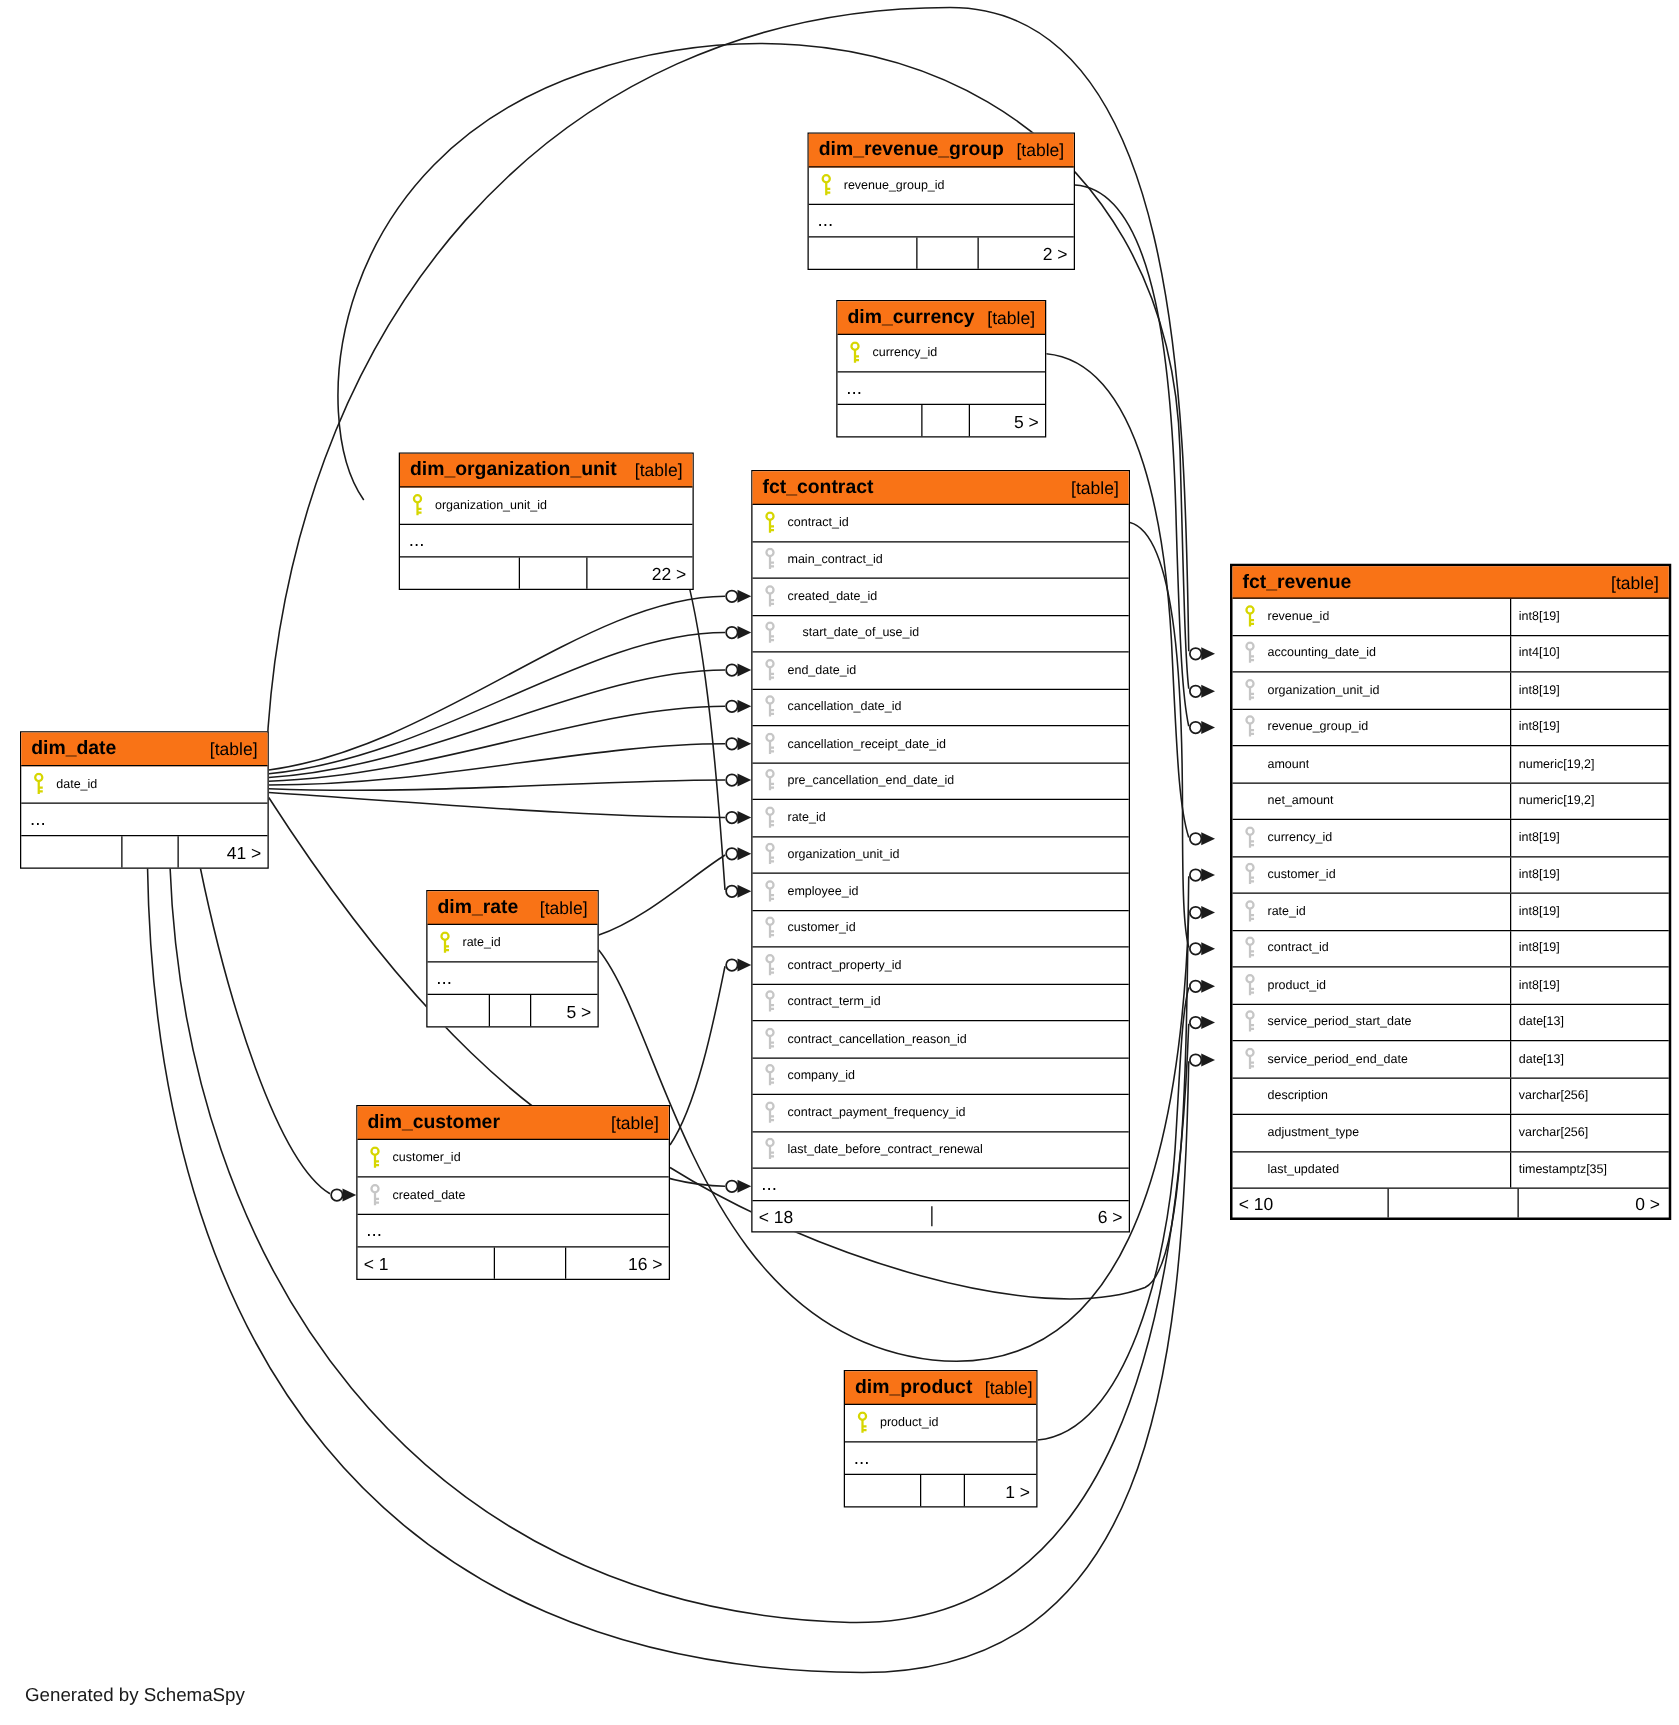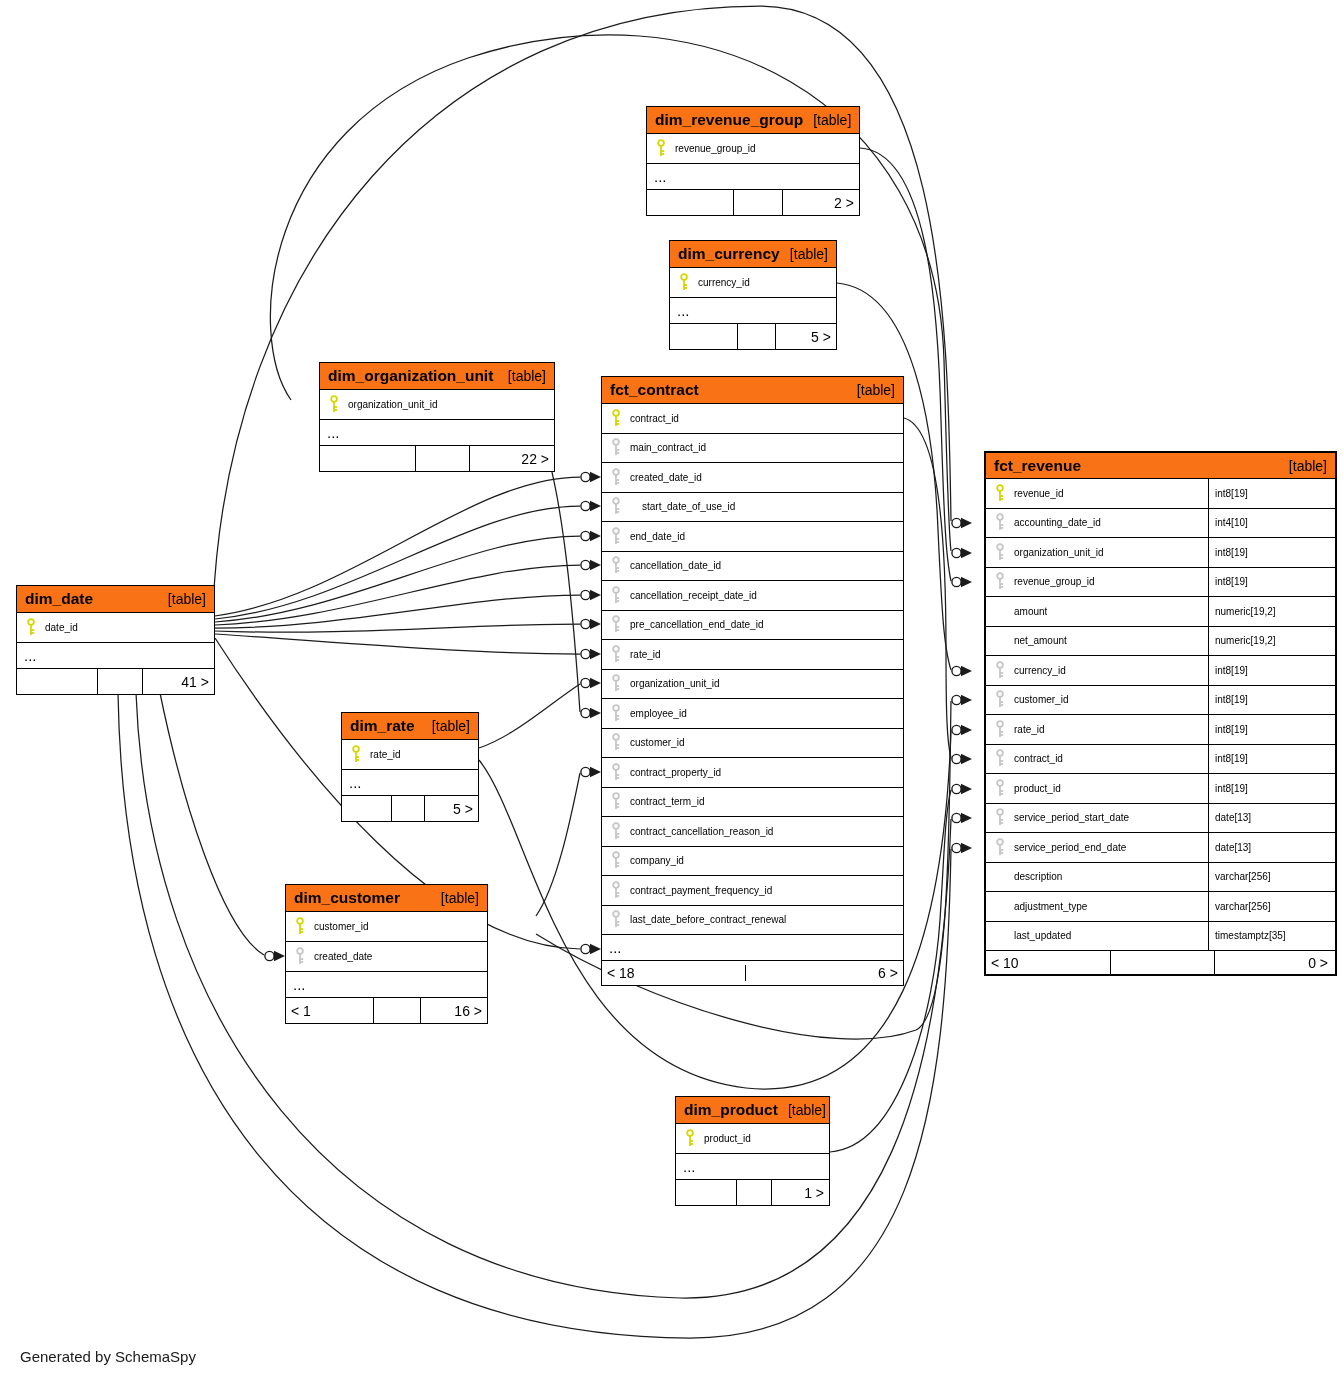--- a/index.html
+++ b/index.html
@@ -231,21 +231,21 @@
     <span class="nm">rate_id</span>
   </div>
   <div class="ell" style="height:26px;">...</div>
   <div class="ftr" style="height:25px;">
     <div class="c" style="width:37%;"></div>
     <div class="c" style="width:24%;"></div>
     <div class="c" style="width:39%;">5 &gt;</div>
   </div>
 </div>
 
-<div class="tbl" style="left:285px;top:884px;width:203px;">
+<div class="tbl" style="left:285px;top:884px;width:251px;">
   <div class="hdr" style="height:27px;">
     <span class="tname">dim_customer</span>
     <span class="tag">[table]</span>
   </div>
   <div class="row" style="height:30px;">
     <span class="key pk">
           <svg viewBox="0 0 10 20" width="10" height="19">
             <circle cx="5" cy="4.2" r="3"></circle>
             <line x1="5" y1="7.2" x2="5" y2="18"></line>
             <line x1="5" y1="12.7" x2="8.4" y2="12.7"></line>

